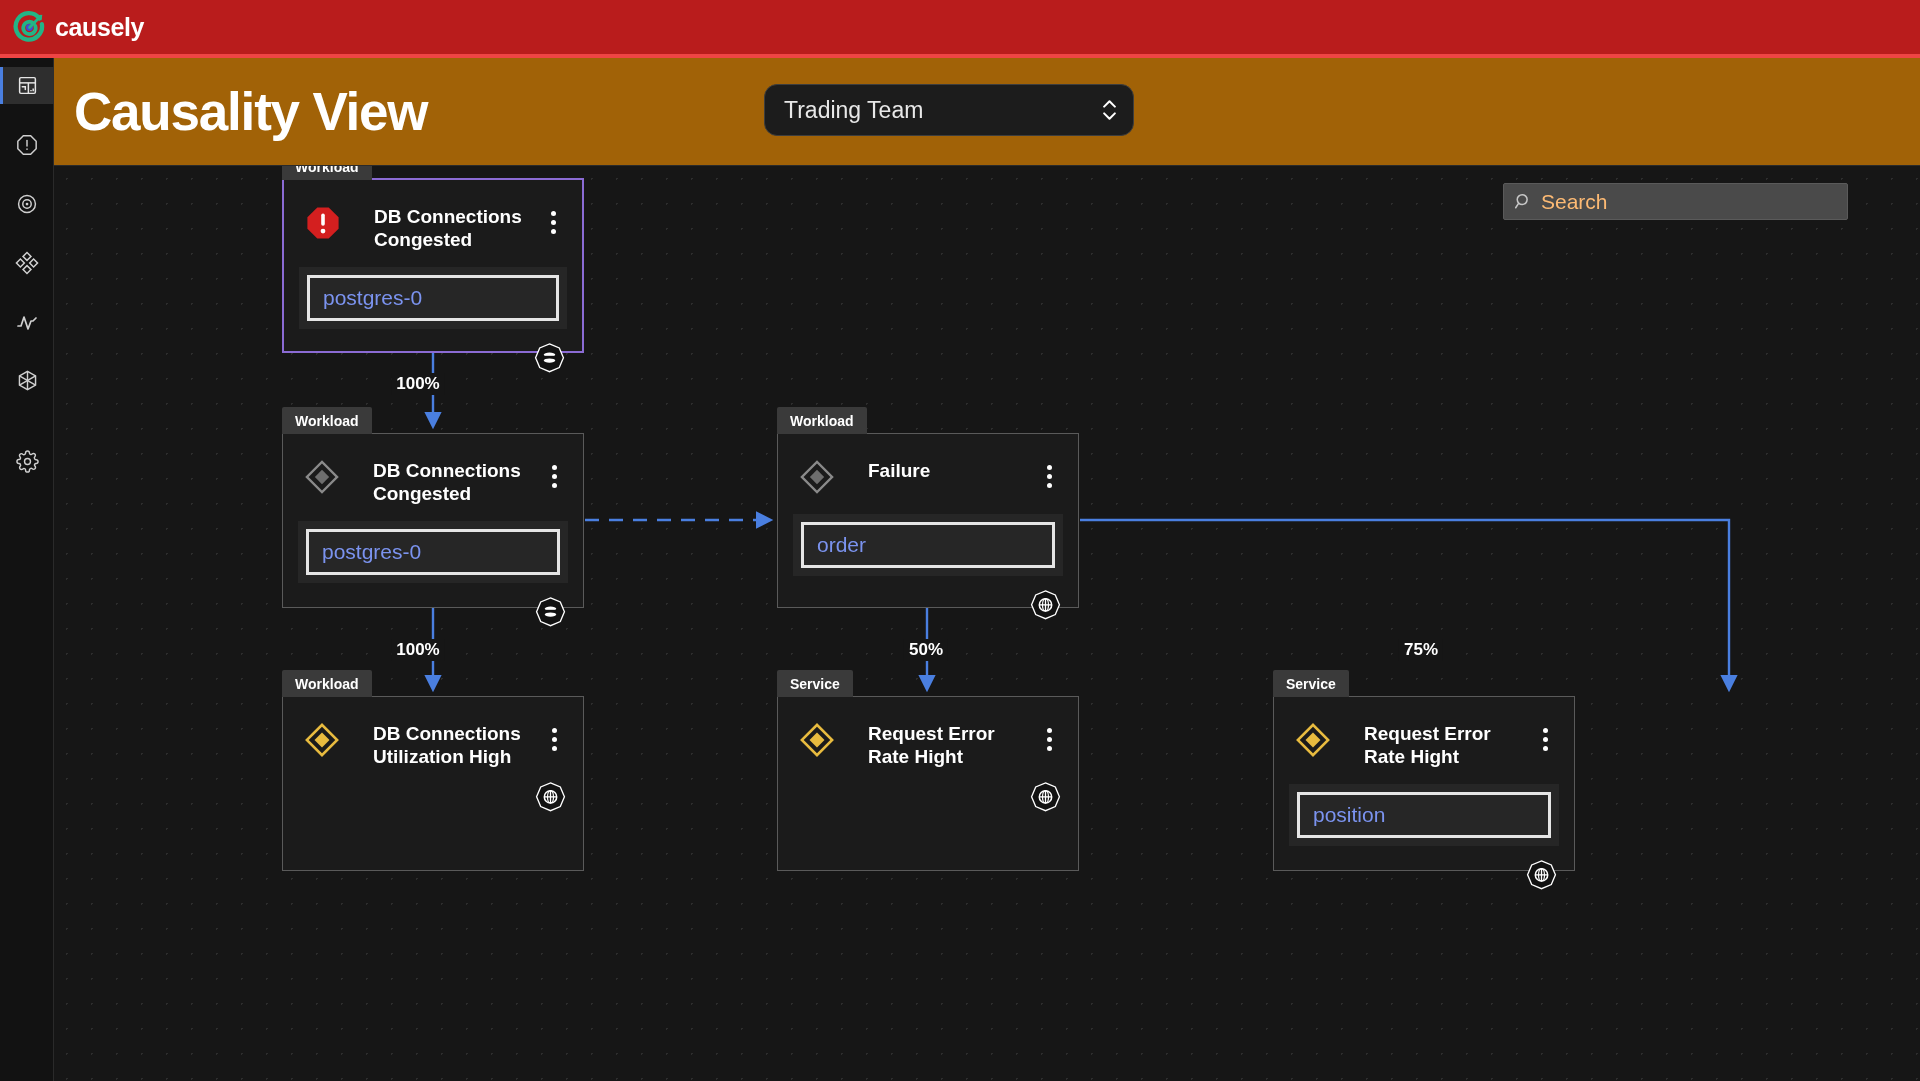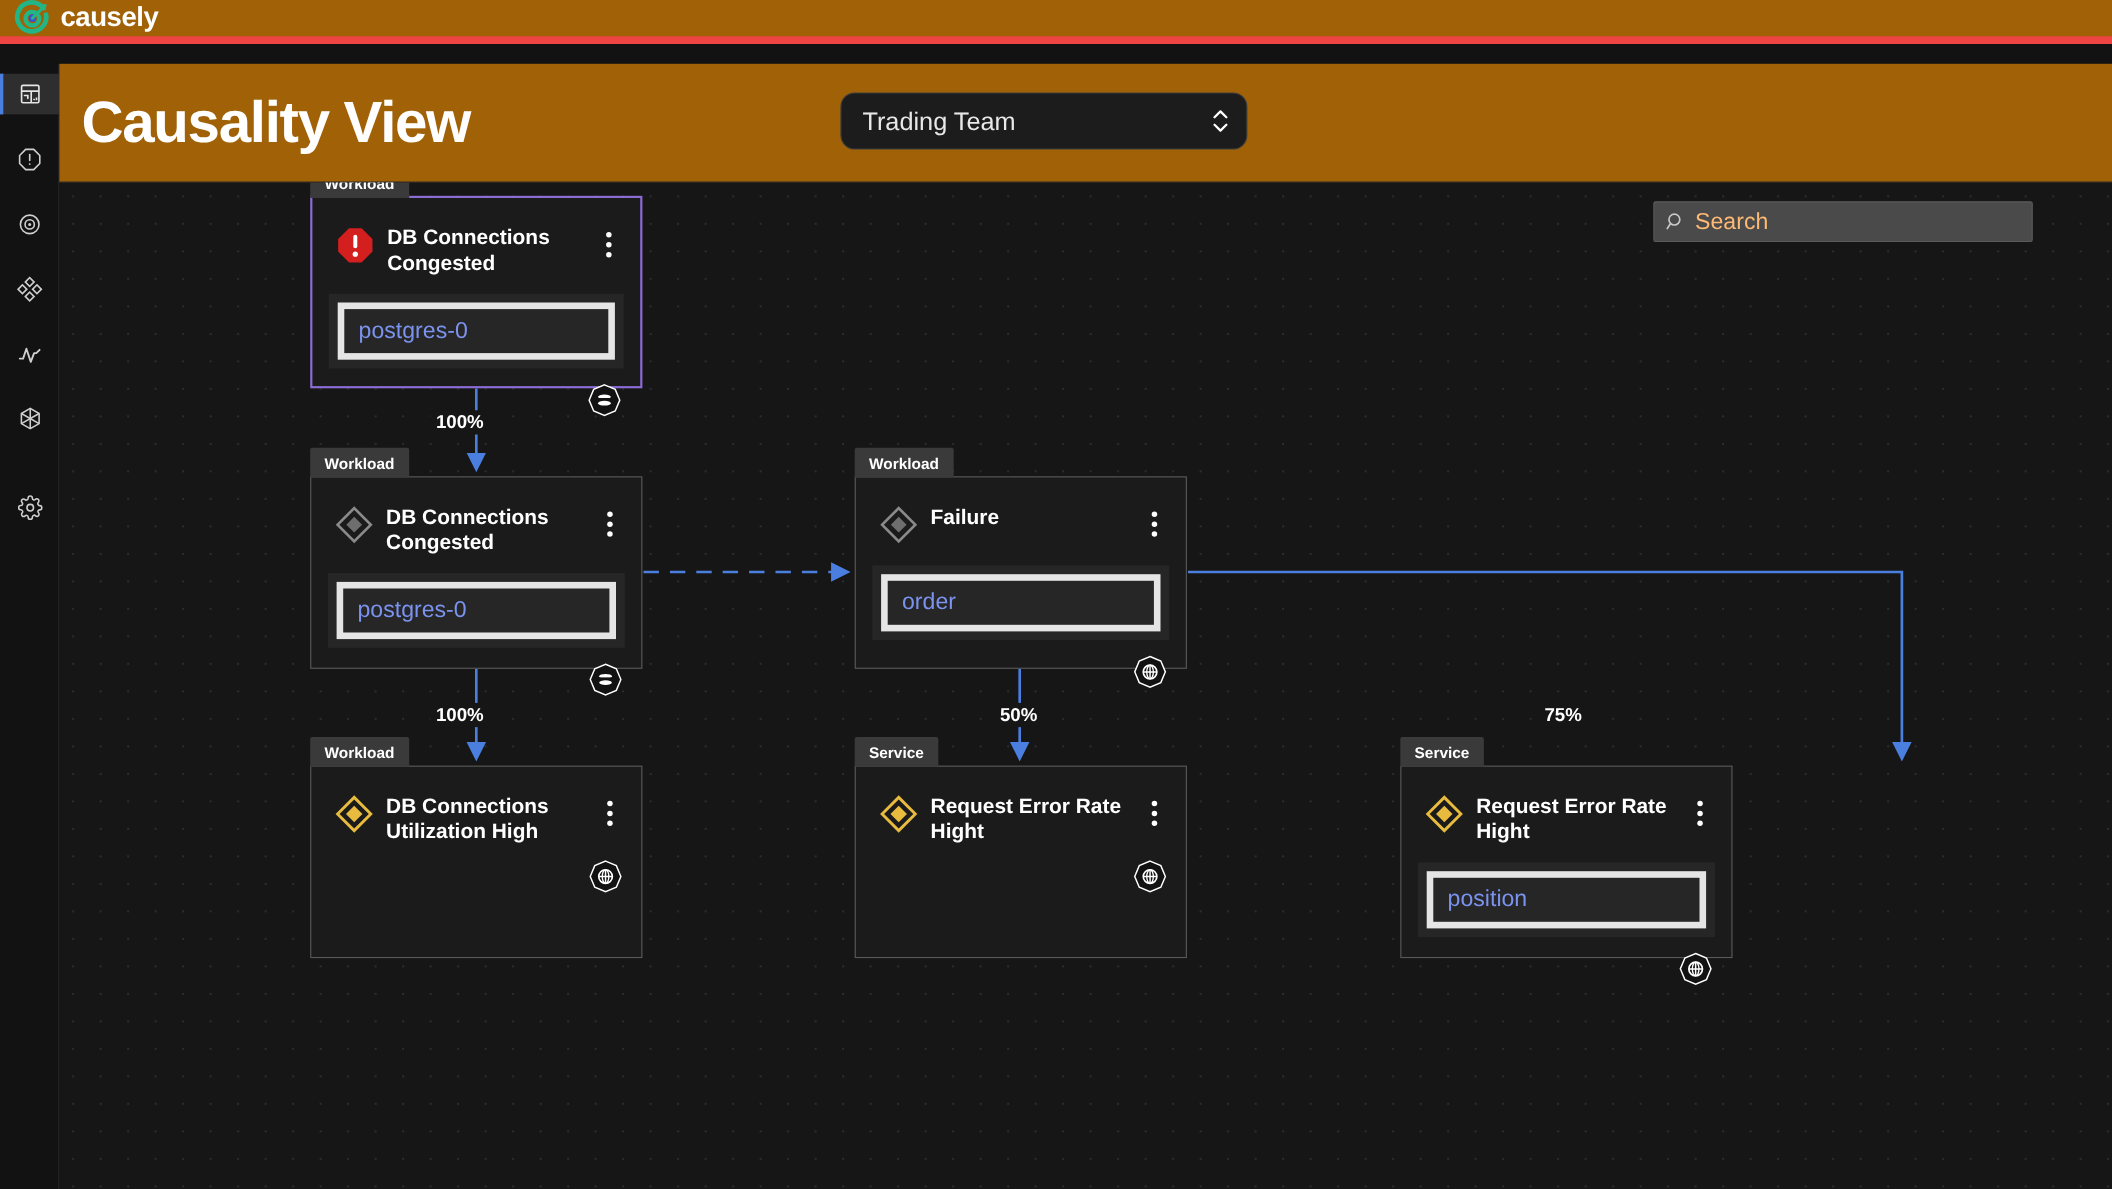--- a/index.html
+++ b/index.html
@@ -6,23 +6,23 @@
   html, body {
     width: 1920px; height: 1081px;
     background: #121212;
     font-family: "Liberation Sans", sans-serif;
     overflow: hidden;
   }
 
   
   .topbar {
     position: absolute; top: 0; left: 0;
-    width: 1920px; height: 40px;
-    background: #a16207;
-    border-bottom: 7px solid #ef4444;
+    width: 1920px; height: 58px;
+    background: #b91c1c;
+    border-bottom: 4px solid #ef4444;
     display: flex; align-items: center;
   }
   .logo-wrap { display: flex; align-items: center; gap: 9px; margin-left: 13px; }
   .logo-mark { width: 33px; height: 33px; display: block; }
   .logo-text { font-size: 25px; font-weight: 700; color: #ffffff; letter-spacing: -0.4px; }
 
   
   .sidebar {
     position: absolute; top: 58px; left: 0;
     width: 54px; height: 1023px;
@@ -112,37 +112,37 @@
     font-size: 14px; font-weight: 600;
     display: flex; align-items: center;
     padding: 0 13px;
     border-radius: 2px 2px 0 0;
     text-align: center;
   }
   .node.selected .node-tag { left: -2px; top: -27px; }
   .node-head { display: flex; align-items: flex-start; padding: 22px 18px 0 18px; }
   .node-ico { width: 42px; height: 42px; flex: 0 0 42px; display: flex; align-items: center; justify-content: center; }
   .node-title {
-    flex: 1; margin-left: 8px;
+    flex: 1; margin-left: 30px;
     font-size: 19px; font-weight: 700; color: #ffffff;
     line-height: 1.22; padding-top: 3px;
   }
   .node-menu {
     width: 22px; flex: 0 0 22px; cursor: pointer;
     display: flex; flex-direction: column; align-items: center; gap: 4px;
     padding-top: 9px;
   }
   .node-menu i { width: 5px; height: 5px; border-radius: 50%; background: #ffffff; display: block; }
   .node-body { padding: 16px 15px 0 15px; }
   .node-pill {
     background: #262626;
     padding: 8px;
   }
   .node-link {
-    border: 6px solid #e5e5e5;
+    border: 3px solid #e5e5e5;
     padding: 8px 13px;
     font-size: 21px;
     color: #7b93ef;
     cursor: pointer;
     background: transparent;
   }
   .node-foot { display: flex; justify-content: flex-end; padding: 13px 16px 0 0; }
   .node-badge { width: 33px; height: 33px; }
 
   

